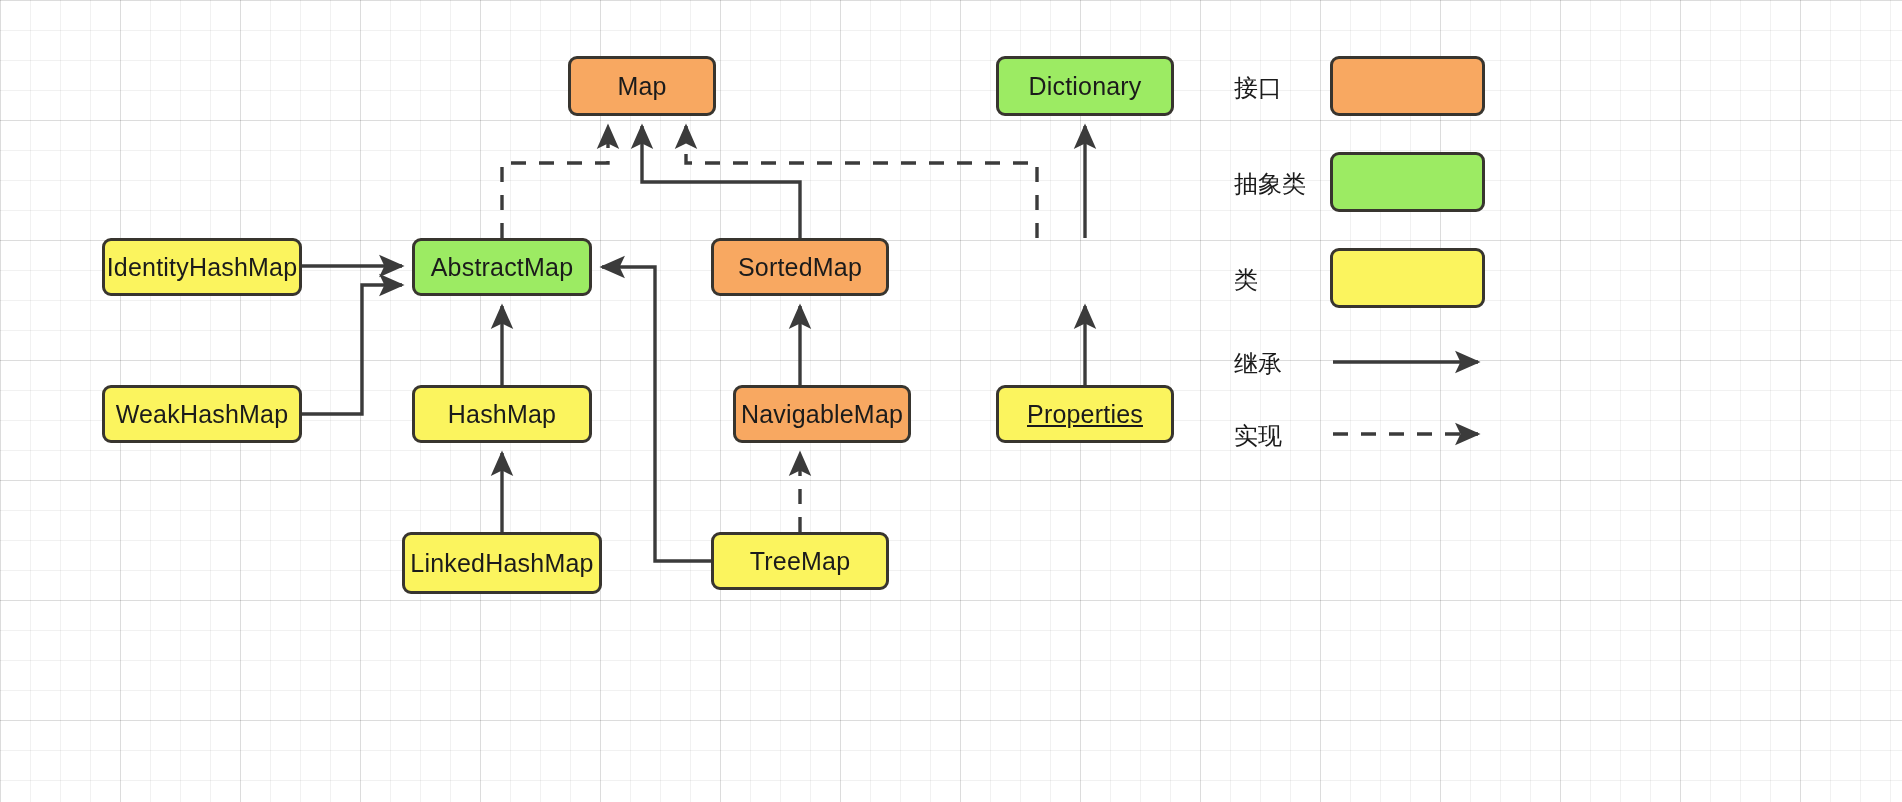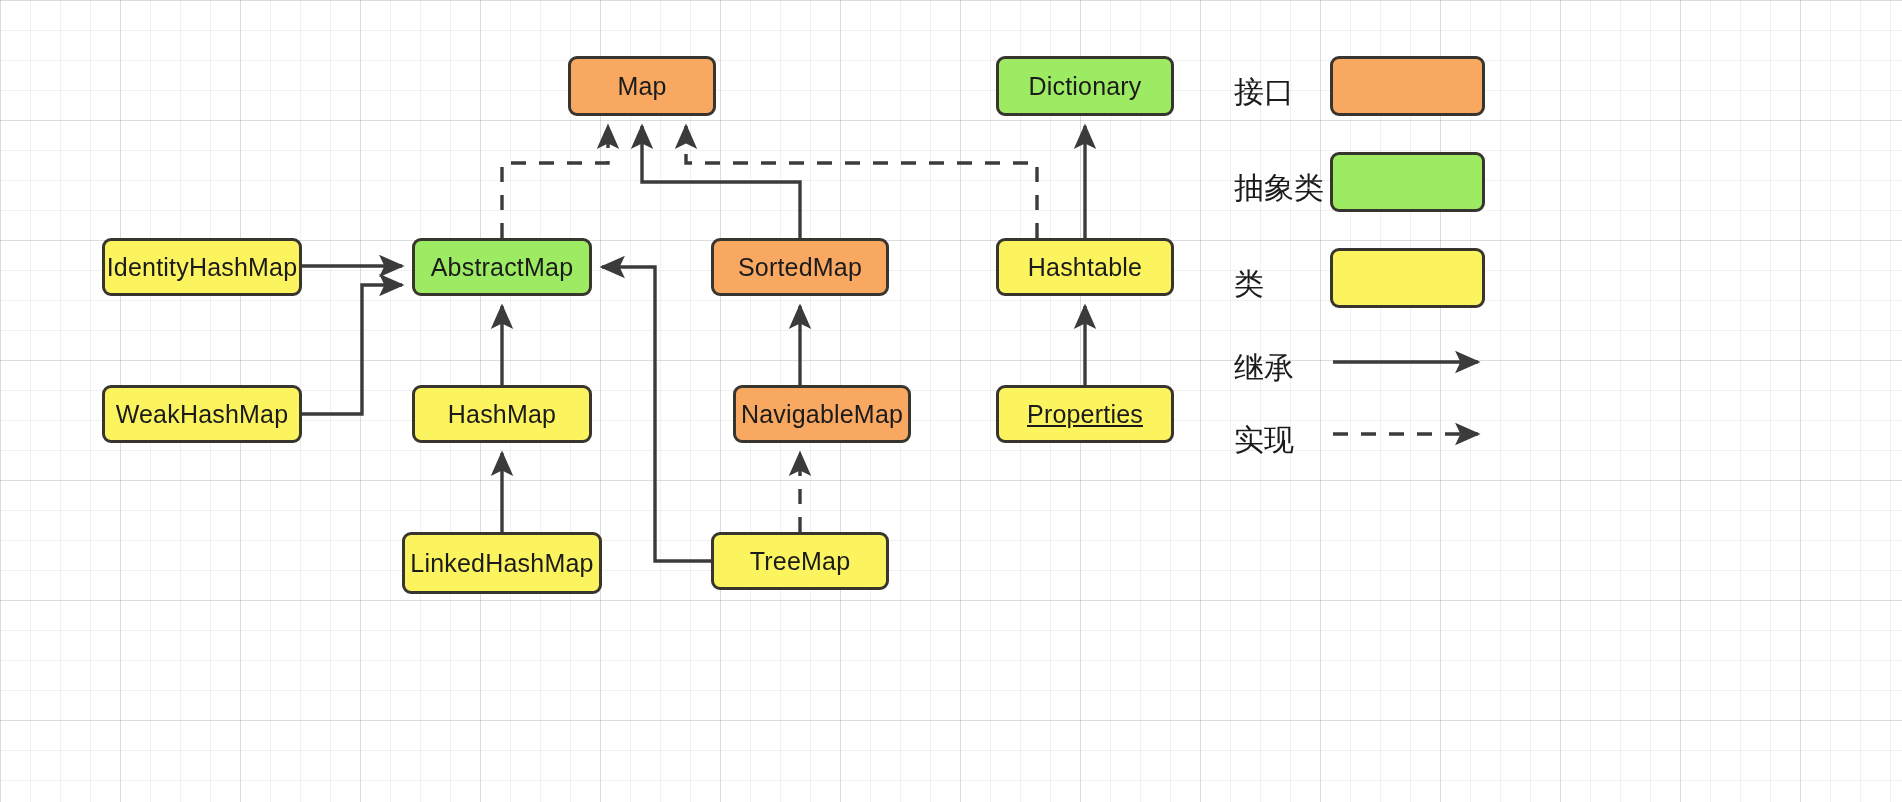--- a/index.html
+++ b/index.html
@@ -44,21 +44,21 @@
     letter-spacing: 0.2px;
     white-space: nowrap;
     z-index: 3;
   }
   .node.interface { background: #f8a861; }
   .node.abstract  { background: #9ceb63; }
   .node.clazz     { background: #fbf45e; }
 
   .legend-label {
     position: absolute;
-    font-size: 30px;
+    font-size: 24px;
     color: #1b1b1b;
     white-space: nowrap;
     z-index: 3;
     text-align: center;
   }
   .legend-swatch {
     position: absolute;
     box-sizing: border-box;
     border: 3px solid #38352f;
     border-radius: 9px;
@@ -121,23 +121,20 @@
   </div>
 
   <div class="node abstract" style="left:412px; top:238px; width:180px; height:58px;">
     <span>AbstractMap</span>
   </div>
 
   <div class="node interface" style="left:711px; top:238px; width:178px; height:58px;">
     <span>SortedMap</span>
   </div>
 
-  <div class="node clazz" style="left:996px; top:238px; width:178px; height:58px;">
-    <span>Hashtable</span>
-  </div>
 
   <div class="node clazz" style="left:102px; top:238px; width:200px; height:58px;">
     <span>IdentityHashMap</span>
   </div>
 
   <div class="node clazz" style="left:102px; top:385px; width:200px; height:58px;">
     <span>WeakHashMap</span>
   </div>
 
   <div class="node clazz" style="left:412px; top:385px; width:180px; height:58px;align-items:center;">

